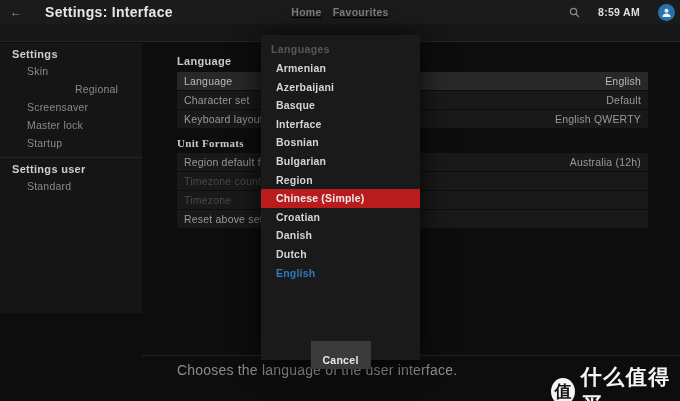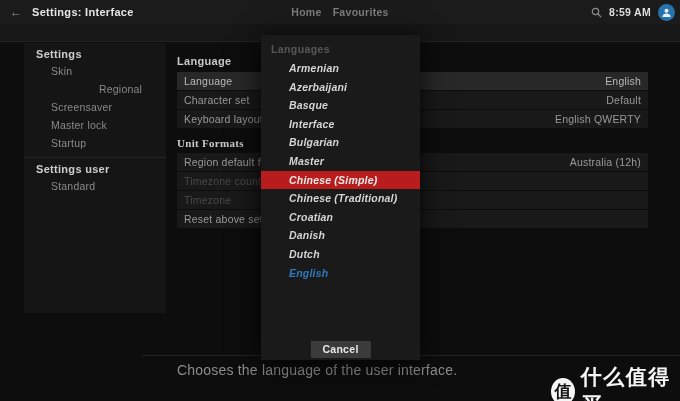--- a/index.html
+++ b/index.html
@@ -6,49 +6,49 @@
   html,body { width:680px; height:401px; }
   body {
     position:relative; overflow:hidden;
     background:#0d0d0d;
     font-family:"Liberation Sans","DejaVu Sans",sans-serif;
     -webkit-font-smoothing:antialiased;
   }
   
   .topbar { position:absolute; top:0; left:0; width:680px; height:24px; background:#1b1b1b; display:flex; align-items:center; z-index:5; }
   .tb-back { margin-left:10px; color:#9a9a9a; font-size:12px; line-height:1; cursor:default; }
-  .tb-title { margin-left:10px; color:#e6e6e6; font-size:11px; font-weight:bold; letter-spacing:.3px; }
-  .tb-nav { position:absolute; left:50%; transform:translateX(-50%); display:flex; gap:11px; }
+  .tb-title { margin-left:23px; color:#e6e6e6; font-size:14px; font-weight:bold; letter-spacing:.3px; }
+  .tb-nav { position:absolute; left:50%; transform:translateX(-50%); display:flex; gap:11px;text-decoration:underline; }
   .tb-nav span { color:#7e7e7e; font-size:10.5px; font-weight:bold; letter-spacing:.3px; }
-  .tb-right { position:absolute; right:5px; top:0; height:24px; display:flex; align-items:center; gap:7px; }
+  .tb-right { position:absolute; right:5px; top:0; height:24px; display:flex; align-items:center; gap:18px; }
   .tb-time { color:#dedede; font-size:10.5px; font-weight:bold; letter-spacing:.3px; }
   .tb-avatar { width:17px; height:17px; border-radius:50%; background:#2673ae; display:flex; align-items:center; justify-content:center; }
   
   .strip { position:absolute; top:24px; left:0; width:680px; height:18px; background:#171717; border-bottom:1px solid #242424; }
   
-  .sidebar { position:absolute; top:43px; left:0; width:142px; height:270px; background:#151515;margin-left:24px; }
+  .sidebar { position:absolute; top:43px; left:0; width:142px; height:270px; background:#151515; }
   .sb-header { position:absolute; left:12px; font-size:11px; font-weight:bold; color:#cecece; letter-spacing:.3px; }
   .sb-item { position:absolute; left:27px; font-size:10.5px; color:#8a8a8a; letter-spacing:.2px; cursor:default; }
   .sb-divider { position:absolute; left:0; width:142px; height:1px; background:#262626; }
   
   .sec-title { position:absolute; font-size:11px; font-weight:bold; color:#c9c9c9; letter-spacing:.3px; }
   .srow { position:absolute; left:177px; width:471px; height:18px; background:#191919; display:flex; align-items:center; justify-content:space-between; padding:0 7px; font-size:10.5px; color:#999; letter-spacing:.2px; }
   .srow.focused { background:#282828; color:#b9b9b9; }
   .srow.disabled { color:#494949; }
   .srow .val { white-space:nowrap; }
   .bottom-divider { position:absolute; left:142px; top:355px; width:538px; height:1px; background:#232323; }
   .help-text { position:absolute; left:177px; top:362px; font-size:14px; color:#8d8d8d; letter-spacing:.2px; }
   
   .dialog { position:absolute; left:261px; top:35px; width:159px; height:325px; background:#1a1a1a; box-shadow:0 2px 26px rgba(0,0,0,.85); z-index:10; }
   .dlg-title { position:absolute; top:8px; left:10px; font-size:10.5px; font-weight:bold; color:#575757; letter-spacing:.4px; }
   .dlg-list { position:absolute; top:24px; left:0; width:159px; }
-  .dlg-item { height:18.6px; line-height:18.6px; padding-left:28px; font-size:10.5px; font-weight:bold; color:#d5d5d5; letter-spacing:.2px; white-space:nowrap; cursor:default;font-style:italic; }
+  .dlg-item { height:18.6px; line-height:18.6px; padding-left:15px; font-size:10.5px; font-weight:bold; color:#d5d5d5; letter-spacing:.2px; white-space:nowrap; cursor:default; }
   .dlg-item.highlighted { background:#b91c1c; color:#ebebeb; }
   .dlg-item.selected { color:#3079bf; }
-  .dlg-cancel { position:absolute; top:306px; left:50%; transform:translateX(-50%); background:#3b3b3b; border:none; color:#e8e8e8; font-family:inherit; font-size:10.5px; font-weight:bold; letter-spacing:.3px; padding:2px 12px 3px; cursor:default; }
+  .dlg-cancel { position:absolute; top:306px; left:50%; transform:translateX(-50%); background:#3b3b3b; border:none; color:#e8e8e8; font-family:inherit; font-size:10.5px; font-weight:bold; letter-spacing:.3px; padding:13px 12px 3px; cursor:default; }
   
   .watermark { position:absolute; left:551px; top:363px; display:flex; align-items:center; gap:6px; z-index:20; }
   .wm-logo { width:27px; height:27px; border-radius:50%; background:#f5f5f5; color:#141414; font-size:17px; font-weight:bold; display:flex; align-items:center; justify-content:center; font-family:"DejaVu Sans",sans-serif; }
   .wm-text { font-size:21px; font-weight:bold; color:#f5f5f5; letter-spacing:1.5px; font-family:"DejaVu Sans",sans-serif; }
 </style>
 </head>
 <body>
 
 <div class="topbar">
   <span class="tb-back">←</span>
@@ -125,24 +125,24 @@
 <div class="bottom-divider"></div>
 <div class="help-text">Chooses the language of the user interface.</div>
 
 <div class="dialog">
   <div class="dlg-title">Languages</div>
   <div class="dlg-list">
     <div class="dlg-item">Armenian</div>
     <div class="dlg-item">Azerbaijani</div>
     <div class="dlg-item">Basque</div>
     <div class="dlg-item">Interface</div>
+    <div class="dlg-item">Bosnian</div>
     <div class="dlg-item">Bulgarian</div>
-    <div class="dlg-item">Master</div>
+    <div class="dlg-item">Region</div>
     <div class="dlg-item highlighted">Chinese (Simple)</div>
-    <div class="dlg-item">Chinese (Traditional)</div>
     <div class="dlg-item">Croatian</div>
     <div class="dlg-item">Danish</div>
     <div class="dlg-item">Dutch</div>
     <div class="dlg-item selected">English</div>
   </div>
   <button class="dlg-cancel">Cancel</button>
 </div>
 
 <div class="watermark">
   <span class="wm-logo">值</span>

